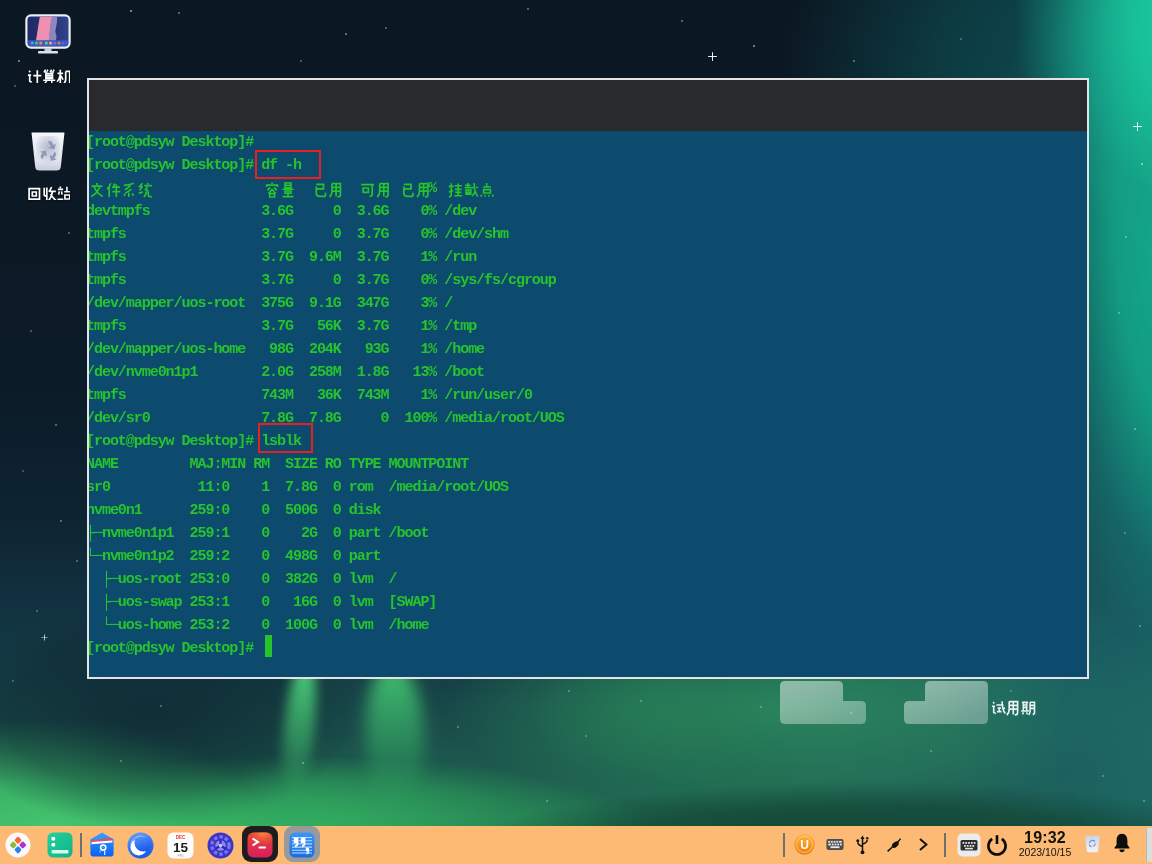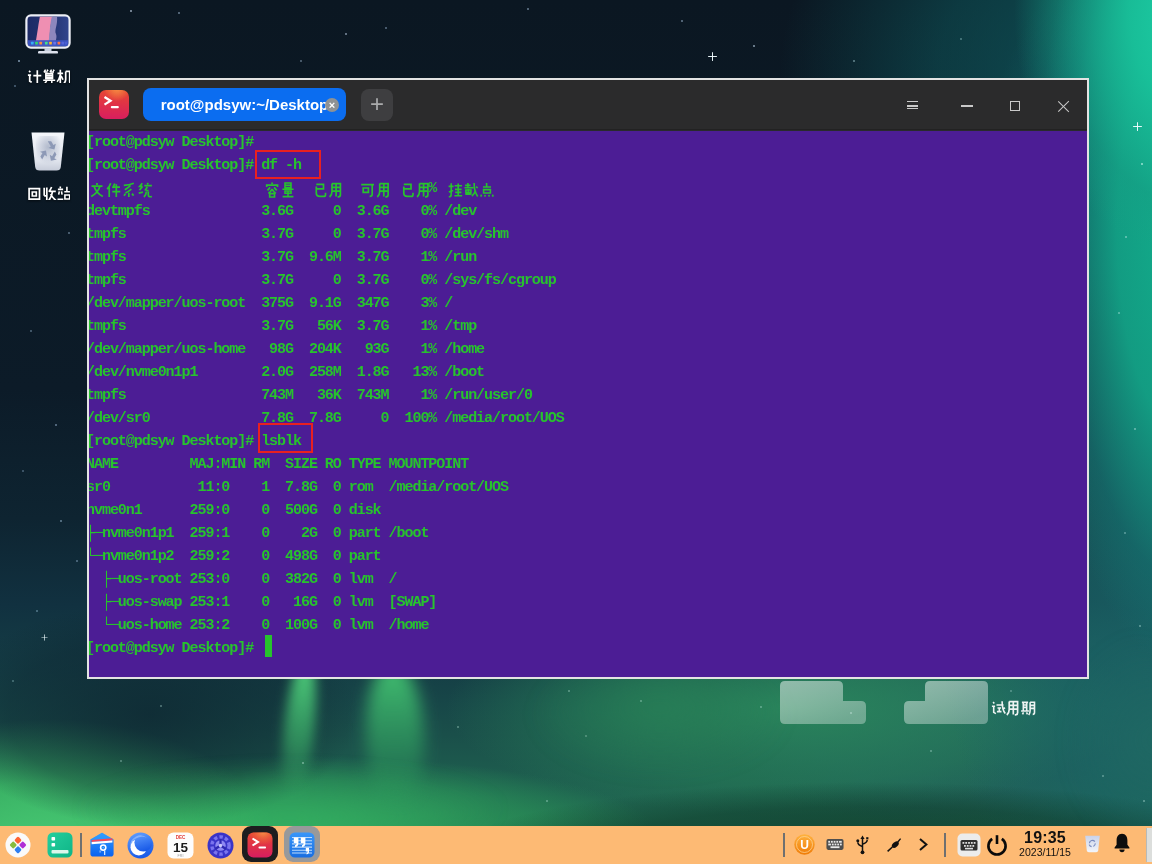--- a/index.html
+++ b/index.html
@@ -78,21 +78,21 @@
   .wctl { position:absolute; top:0; height:50px; color:#c9c9c9; }
   #whamb { left:818px; top:21px; width:11px; height:8px; border-top:1.5px solid #c9c9c9; border-bottom:1.5px solid #c9c9c9; }
   #whamb:before { content:""; position:absolute; left:0; top:3px; width:11px; height:1.5px; background:#c9c9c9; }
   #wmin { left:872px; top:25.2px; width:12px; height:1.5px; background:#c9c9c9; }
   #wmax { left:921px; top:20.5px; width:10px; height:10px; border:1.4px solid #c9c9c9; }
   #wclose { left:968px; top:19px; width:14px; height:14px; }
   #wclose:before, #wclose:after { content:""; position:absolute; left:6.3px; top:-0.5px; width:1.3px; height:15px; background:#c9c9c9; }
   #wclose:before { transform:rotate(45deg); }
   #wclose:after { transform:rotate(-45deg); }
 
-  #tbody { position:absolute; left:0; top:51px; width:998px; height:546px; background:#4c1d95; }
+  #tbody { position:absolute; left:0; top:51px; width:998px; height:546px; background:#0c4a6e; }
   #ttext { position:absolute; left:-3px; top:-0.5px; color:#27c32d; font-family:"Liberation Mono", monospace;
     font-weight:bold; font-size:15px; line-height:23px; letter-spacing:-1.04px; white-space:pre; }
   .redbox { position:absolute; border:2.5px solid #e92020; }
   #rb1 { left:165.5px; top:19px; width:66px; height:29px; }
   #rb2 { left:169px; top:291.5px; width:55px; height:30px; }
   #cursor { position:absolute; left:175.5px; top:503.5px; width:7.5px; height:22px; background:#27c32d; }
 
   
   #wm { position:absolute; left:778px; top:679px; }
 
@@ -254,32 +254,20 @@
       <path d="M14.2 28.6 L12.4 25.6 L14.5 22 L12 20.7 L18 19.4 L19 25.4 L16.7 24 L15.1 26.8 Z"></path>
     </g>
   </svg>
   <svg class="abs dlabel" style="left:26px; top:185px;" width="44" height="15" viewBox="0 0 44 15" color="#fff">
     <use href="#c-hui" width="13.6" height="13.6" x="0.3" y="0.8"></use>
     <use href="#c-shou" width="13.6" height="13.6" x="15.2" y="0.8"></use>
     <use href="#c-zhan" width="13.6" height="13.6" x="30.1" y="0.8"></use>
   </svg>
 
   <div id="term">
-    <div id="titlebar">
-      <div id="ticon"><svg width="30" height="29" viewBox="0 0 30 29">
-          <path d="M5.5 7 L11.5 10.8 L5.5 14.6" stroke="#fff" stroke-width="2.3" fill="none"></path>
-          <rect x="11.8" y="16" width="8" height="2.3" rx="1" fill="#fff"></rect>
-        </svg></div>
-      <div id="tab">root@pdsyw:~/Desktop<div id="tabx">×</div></div>
-      <div id="plusbtn">+</div>
-      <div class="wctl" id="whamb"></div>
-      <div class="wctl" id="wmin"></div>
-      <div class="wctl" id="wmax"></div>
-      <div class="wctl" id="wclose"></div>
-    </div>
     <div id="tbody">
       <pre id="ttext">[root@pdsyw Desktop]# 
 [root@pdsyw Desktop]# df -h
                                            %
 devtmpfs              3.6G     0  3.6G    0% /dev
 tmpfs                 3.7G     0  3.7G    0% /dev/shm
 tmpfs                 3.7G  9.6M  3.7G    1% /run
 tmpfs                 3.7G     0  3.7G    0% /sys/fs/cgroup
 /dev/mapper/uos-root  375G  9.1G  347G    3% /
 tmpfs                 3.7G   56K  3.7G    1% /tmp
@@ -508,22 +496,22 @@
         <rect x="12.6" y="12" width="1.8" height="1.8"></rect>
         <rect x="15.4" y="12" width="1.8" height="1.8"></rect>
         <rect x="8" y="14.8" width="8" height="1.6"></rect>
       </g>
     </svg>
     <svg class="ticn" style="left:986px; top:8px; width:22px; height:22px;" viewBox="0 0 22 22">
       <path d="M6.2 4.8 A 8.6 8.6 0 1 0 15.8 4.8" stroke="#0a0a0a" stroke-width="2.6" fill="none"></path>
       <path d="M11 1.2 V10" stroke="#0a0a0a" stroke-width="2.6"></path>
     </svg>
     <div id="clock">
-      <div class="t1">19:35</div>
-      <div class="t2">2023/11/15</div>
+      <div class="t1">19:32</div>
+      <div class="t2">2023/10/15</div>
     </div>
     <div style="position:absolute; right:0; top:2px; width:6px; height:34px; background:#dcdedc; border-left:1px solid #b8bab8;"></div>
     <svg class="ticn" style="left:1084px; top:9px; width:17px; height:18px;" viewBox="0 0 17 18">
       <defs>
         <linearGradient id="tb2" x1="0" y1="0" x2="0" y2="1">
           <stop offset="0" stop-color="#c9d2ea"></stop>
           <stop offset="0.5" stop-color="#dfe5f2"></stop>
           <stop offset="1" stop-color="#f2f5fb"></stop>
         </linearGradient>
       </defs>

